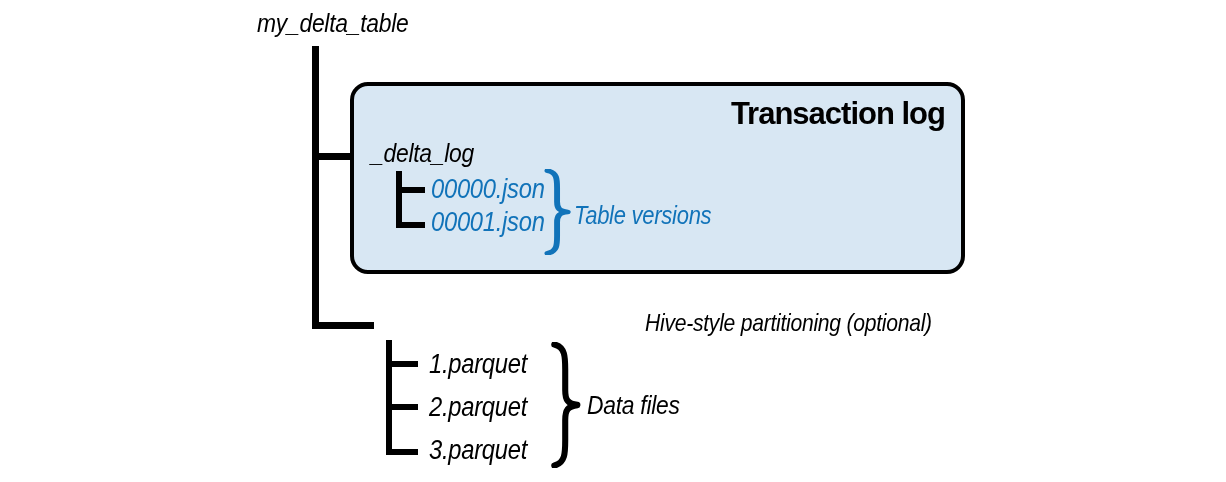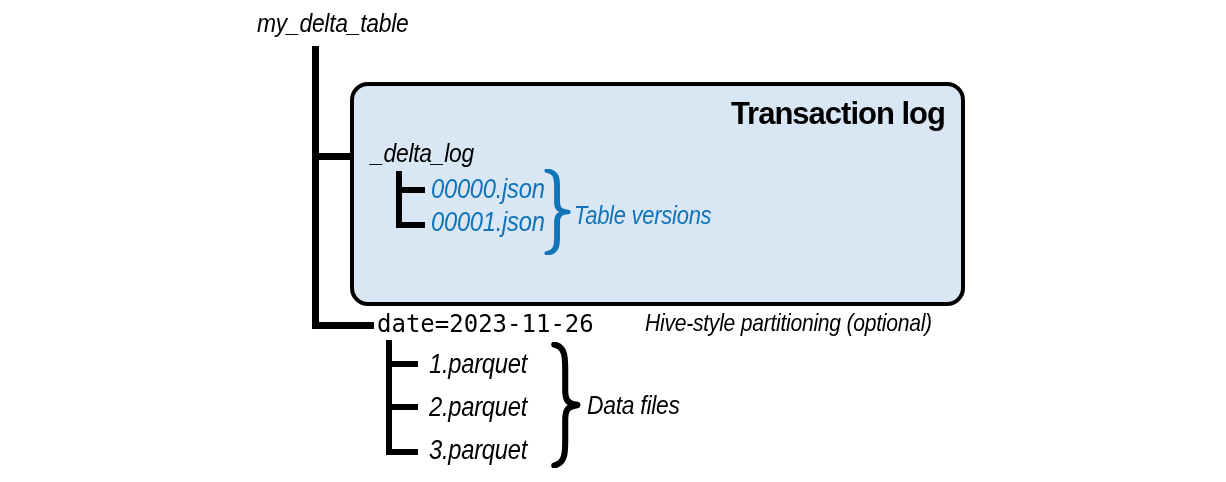--- a/index.html
+++ b/index.html
@@ -36,21 +36,21 @@
   }
   .line {
     position: absolute;
     background: var(--line-color, #000);
   }
   .txn-box {
     position: absolute;
     left: 350px;
     top: 82px;
     width: 615px;
-    height: 224px;
+    height: 192px;
     box-sizing: border-box;
     background: var(--box-fill, #d8e7f3);
     border: 4px solid var(--box-border, #000);
     border-radius: 18px;
     padding-left: 19px;
   }
   .txn-title {
     position: absolute;
     top: 10px;
     right: 16px;
@@ -113,21 +113,20 @@
   <div class="txt italic cond blue json-file-0">00000.json</div>
   <div class="txt italic cond blue json-file-1">00001.json</div>
 
   <div class="brace brace-blue">
     <svg viewBox="0 0 28 100" preserveAspectRatio="none" aria-hidden="true">
       <path d="M6,2 C15,4 15,12 15,22 L15,38 C15,46 17,49 25,50 C17,51 15,54 15,62 L15,78 C15,88 15,96 6,98" fill="none" stroke="currentColor" stroke-width="5.5" stroke-linecap="round" stroke-linejoin="round"></path>
     </svg>
   </div>
   <div class="txt italic cond blue tbl-versions">Table versions</div>
 
-  <div class="txt mono date-label">date=2023-11-26</div>
   <div class="txt italic cond hive-note">Hive-style partitioning (optional)</div>
 
   <div class="line pq-vert"></div>
   <div class="line pq-tick-0"></div>
   <div class="line pq-tick-1"></div>
   <div class="line pq-tick-2"></div>
 
   <div class="txt italic cond pq-file-0">1.parquet</div>
   <div class="txt italic cond pq-file-1">2.parquet</div>
   <div class="txt italic cond pq-file-2">3.parquet</div>

